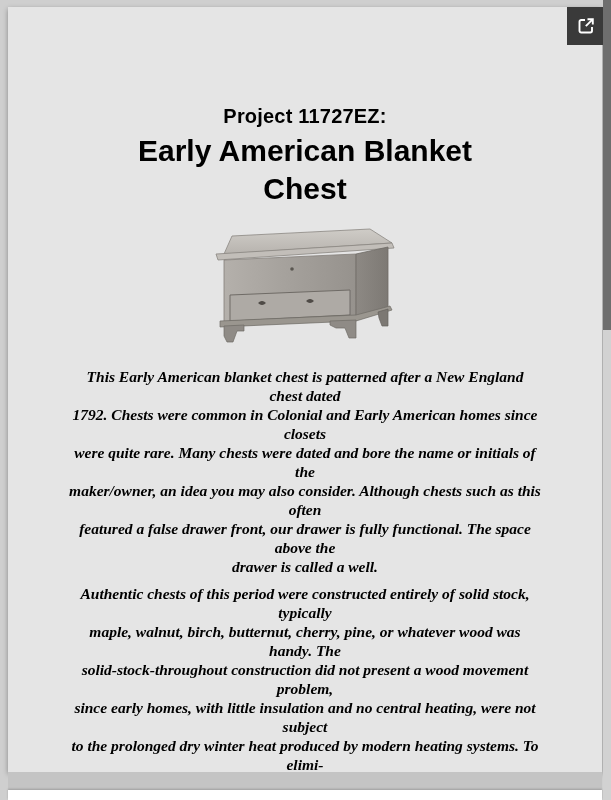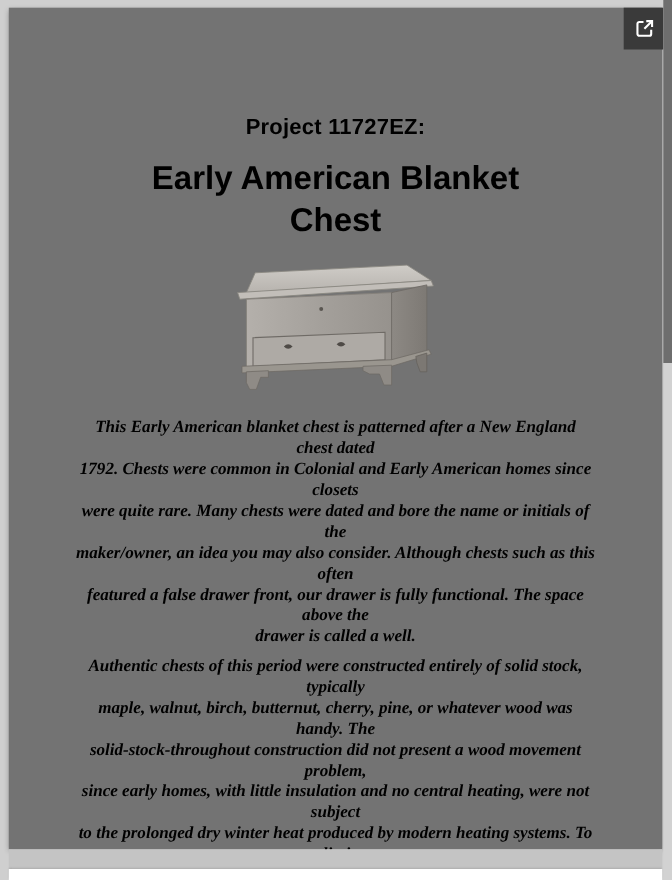--- a/index.html
+++ b/index.html
@@ -8,21 +8,21 @@
     position:relative;
     background:#cfcfcf;
     overflow:hidden;
     font-family:"Liberation Sans", sans-serif;
   }
   
   .page {
     position:absolute;
     left:8px; top:7px;
     width:594px; height:765px;
-    background:#737373;
+    background:#e5e5e5;
     box-shadow:0 2px 5px rgba(0,0,0,0.35);
     text-align:center;
   }
   .page-gap {
     position:absolute;
     left:8px; top:772px;
     width:594px; height:18px;
     background:#c4c4c4;
   }
   .next-page {
@@ -62,21 +62,21 @@
     line-height:25px;
     color:#000;
     letter-spacing:0.2px;
   }
   .doc-title {
     font-size:30px;
     font-weight:bold;
     line-height:38px;
     color:#000;
     white-space:pre-line;
-    margin-top:15px;
+    margin-top:3px;
     text-align:center;
   }
   .photo {
     width:206px; height:136px;
     margin:8px auto 0 auto;
   }
   .body-text {
     width:472px;
     margin:15px auto 0 auto;
   }

